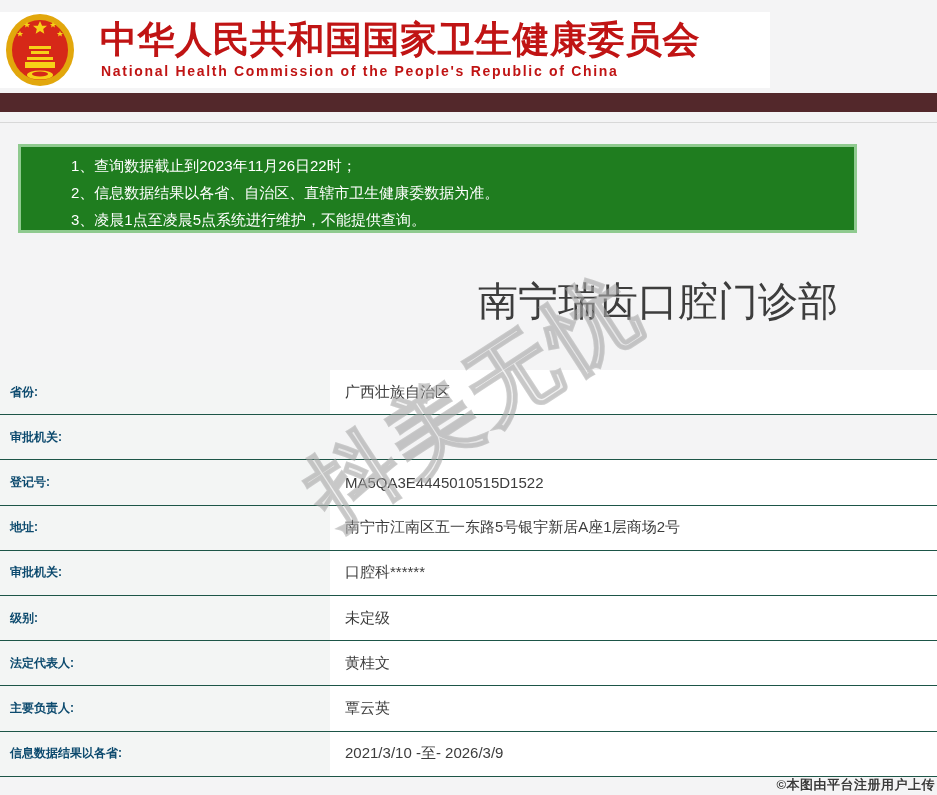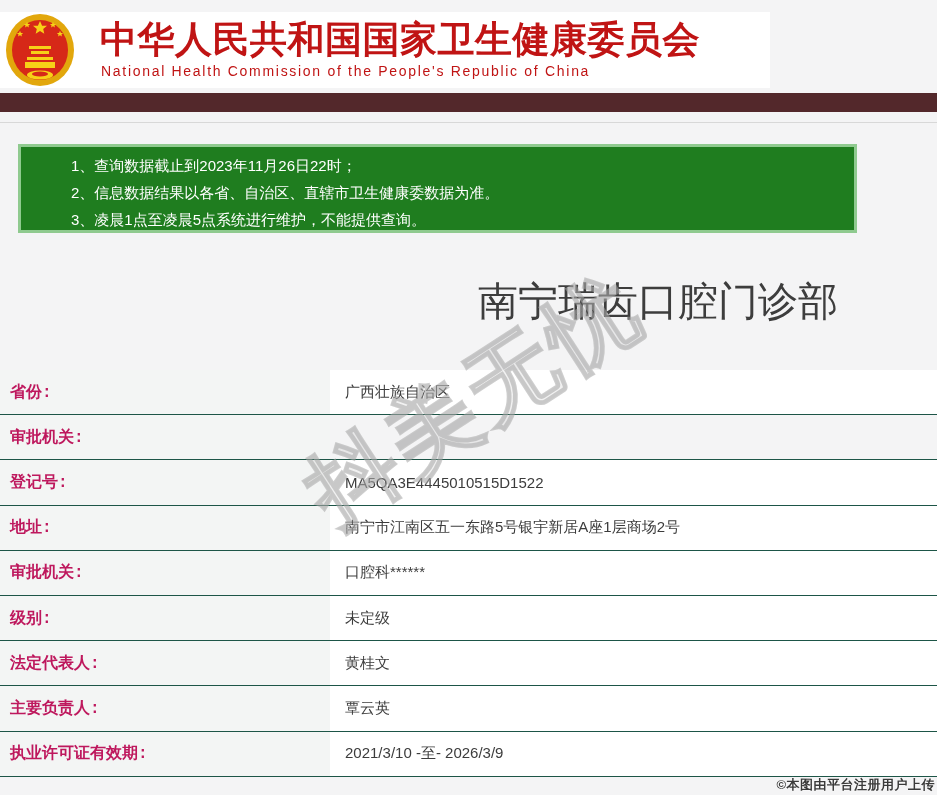--- a/index.html
+++ b/index.html
@@ -14,21 +14,21 @@
   
   .header{position:absolute;left:0;top:12px;width:770px;height:76px;background:#ffffff;}
   .emblem{position:absolute;left:4px;top:1px;}
   .cn-title{
     position:absolute;left:100px;top:6px;
     font-size:37px;font-weight:bold;color:#c01414;
     letter-spacing:0.5px;white-space:nowrap;line-height:44px;
   }
   .en-title{
     position:absolute;left:101px;top:51px;
-    font-size:14px;font-weight:normal;color:#c01414;
+    font-size:14px;font-weight:bold;color:#c01414;
     letter-spacing:1.7px;white-space:nowrap;
   }
 
   
   .navbar{position:absolute;left:0;top:93px;width:937px;height:19px;background:#53282b;}
   .hairline{position:absolute;left:0;top:122px;width:937px;height:1px;background:#d8d8d8;}
 
   
   .notice{
     position:absolute;left:18px;top:144px;width:839px;height:89px;
@@ -59,21 +59,21 @@
 
   
   .info-table{position:absolute;left:0;top:370px;width:937px;z-index:2;}
   .trow{
     display:flex;width:937px;height:45.2px;box-sizing:border-box;
     border-bottom:1px solid #1d5547;
   }
   .tlabel{
     width:330px;box-sizing:border-box;background:#f3f5f4;
     padding-left:10px;display:flex;align-items:center;
-    font-size:16px;font-weight:bold;color:#be185d;font-family:Liberation Mono, monospace;
+    font-size:12px;font-weight:bold;color:#0c4a6e;
   }
   .tvalue{
     flex:1;background:#ffffff;padding-left:15px;
     display:flex;align-items:center;
     font-size:15px;color:#3c3c3c;
   }
 
   
   .copyright{
     position:absolute;right:2px;top:776px;
@@ -149,20 +149,20 @@
     </div>
     <div class="trow">
       <div class="tlabel">法定代表人:</div>
       <div class="tvalue">黄桂文</div>
     </div>
     <div class="trow">
       <div class="tlabel">主要负责人:</div>
       <div class="tvalue">覃云英</div>
     </div>
     <div class="trow">
-      <div class="tlabel">执业许可证有效期:</div>
+      <div class="tlabel">信息数据结果以各省:</div>
       <div class="tvalue">2021/3/10 -至- 2026/3/9</div>
     </div>
   </div>
 
   <div class="copyright">©本图由平台注册用户上传</div>
 
 </div>
 
 </body></html>

